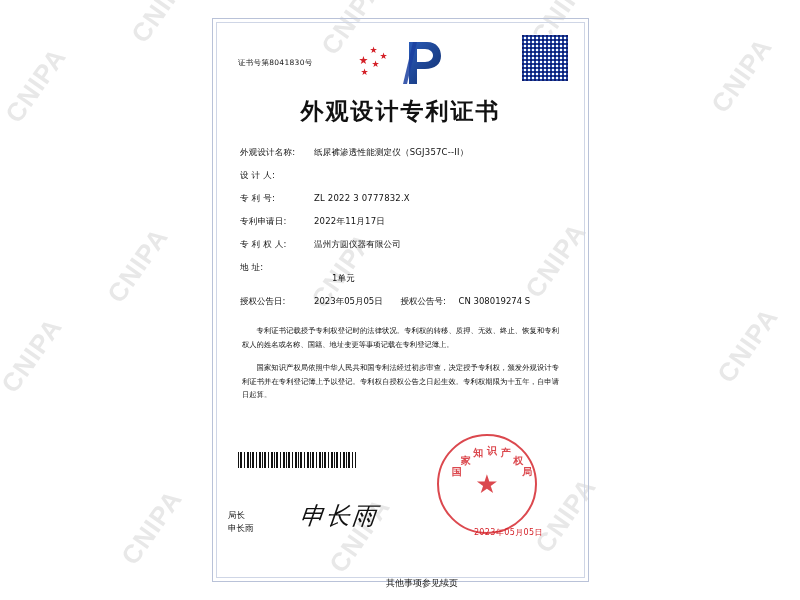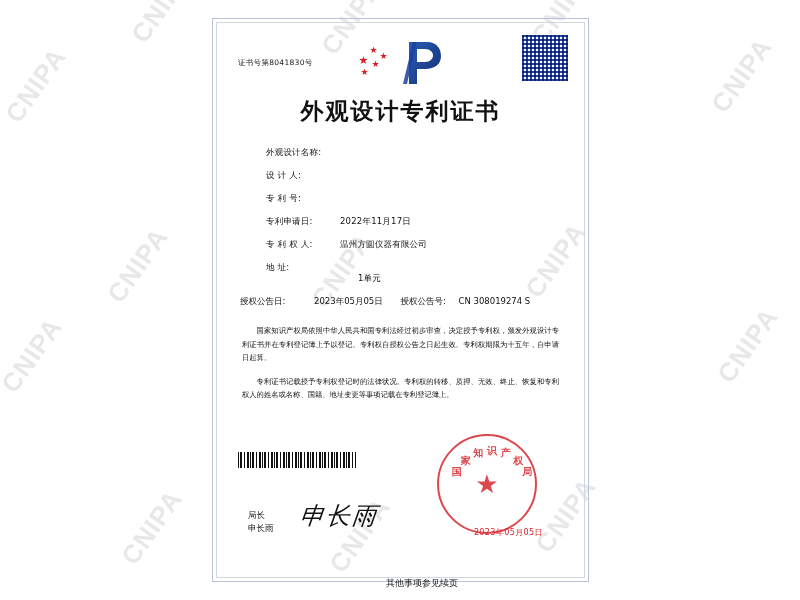--- a/index.html
+++ b/index.html
@@ -143,21 +143,20 @@
     font-size: 8.5px;
     color: #111;
     margin-bottom: 11.5px;
     line-height: 1.35;
   }
   .field .lbl {
     width: 74px;
     flex: 0 0 74px;
     letter-spacing: 0.2px;
     white-space: nowrap;
-    margin-left: 26px;
   }
   .field .val {
     flex: 1 1 auto;
     letter-spacing: 0.2px;
   }
   .field .val2 {
     margin-left: 18px;
   }
   .field-split {
     display: flex;
@@ -250,21 +249,21 @@
     bottom: 34px;
     font-size: 8px;
     color: #d42128;
     letter-spacing: 0.4px;
     z-index: 5;
   }
 
   
   .sig-block {
     position: absolute;
-    left: 20px;
+    left: 0;
     bottom: 38px;
     font-size: 8.5px;
     color: #111;
     line-height: 1.45;
   }
   .sig-script {
     position: absolute;
     left: 72px;
     bottom: 40px;
     font-size: 24px;
@@ -350,28 +349,30 @@
 
         <div class="qr"></div>
       </div>
 
       <div class="title">外观设计专利证书</div>
 
       <div class="fields">
 
         <div class="field">
           <span class="lbl">外观设计名称:</span>
+          <span class="val">纸尿裤渗透性能测定仪（SGJ357C--II）</span>
         </div>
 
         <div class="field">
           <span class="lbl">设 计 人:</span>
         </div>
 
         <div class="field">
           <span class="lbl">专 利 号:</span>
+          <span class="val">ZL 2022 3 0777832.X</span>
         </div>
 
         <div class="field">
           <span class="lbl">专利申请日:</span>
           <span class="val">2022年11月17日</span>
         </div>
 
         <div class="field">
           <span class="lbl">专 利 权 人:</span>
           <span class="val">温州方圆仪器有限公司</span>
@@ -391,22 +392,22 @@
             <span class="val">2023年05月05日</span>
           </div>
           <div class="half right">
             <span class="lbl">授权公告号:</span>
             <span class="val">CN 308019274 S</span>
           </div>
         </div>
 
       </div>
 
+      <div class="para">专利证书记载授予专利权登记时的法律状况。专利权的转移、质押、无效、终止、恢复和专利权人的姓名或名称、国籍、地址变更等事项记载在专利登记簿上。</div>
       <div class="para">国家知识产权局依照中华人民共和国专利法经过初步审查，决定授予专利权，颁发外观设计专利证书并在专利登记簿上予以登记。专利权自授权公告之日起生效。专利权期限为十五年，自申请日起算。</div>
-      <div class="para">专利证书记载授予专利权登记时的法律状况。专利权的转移、质押、无效、终止、恢复和专利权人的姓名或名称、国籍、地址变更等事项记载在专利登记簿上。</div>
 
       <div class="barcode"></div>
 
       <div class="sig-block">
         <div>局长</div>
         <div>申长雨</div>
       </div>
       <div class="sig-script">申长雨</div>
 
       <div class="seal">

